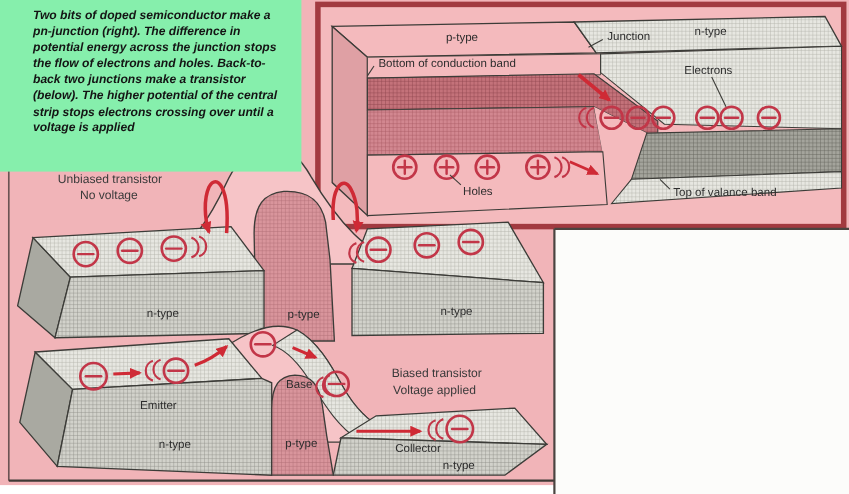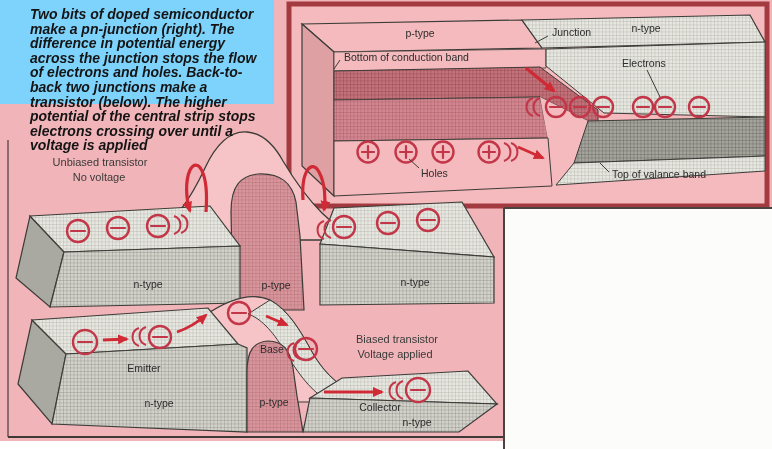--- a/index.html
+++ b/index.html
@@ -1,22 +1,22 @@
 <!DOCTYPE html>
 <html><head>
 <meta charset="utf-8">
 <style>
   html,body{margin:0;padding:0;background:#ffffff;}
   .page{position:relative;width:772px;height:449px;background:#ffffff;overflow:hidden;
         font-family:"Liberation Sans",sans-serif;}
   .scene{position:absolute;left:0;top:0;}
-  .caption{position:absolute;left:0;top:0;width:274px;height:104px;background:#7dd3fc;
+  .caption{position:absolute;left:0;top:0;width:274px;height:156px;background:#86efac;
            box-sizing:border-box;padding:7px 10px 0 30px;
            font-family:"Liberation Sans",sans-serif;font-style:italic;font-weight:700;
-           font-size:14px;line-height:14.6px;color:#141414;}
+           font-size:11px;line-height:14.6px;color:#141414;}
   text{font-family:"Liberation Sans",sans-serif;}
   .lbl{font-size:10.5px;fill:#2d2d2d;}
   .ttl{font-size:11px;fill:#3a3a3a;}
   .e circle,.h circle{fill:none;stroke:#c23648;stroke-width:2.4;}
   .e line,.h line{stroke:#c23648;stroke-width:2.2;stroke-linecap:round;}
   .arc{fill:none;stroke:#c23648;stroke-width:2;}
   .arrow{stroke:#cf2a35;fill:none;}
   .ptr{stroke:#3c3c38;stroke-width:1;fill:none;}
 </style>
 </head>

